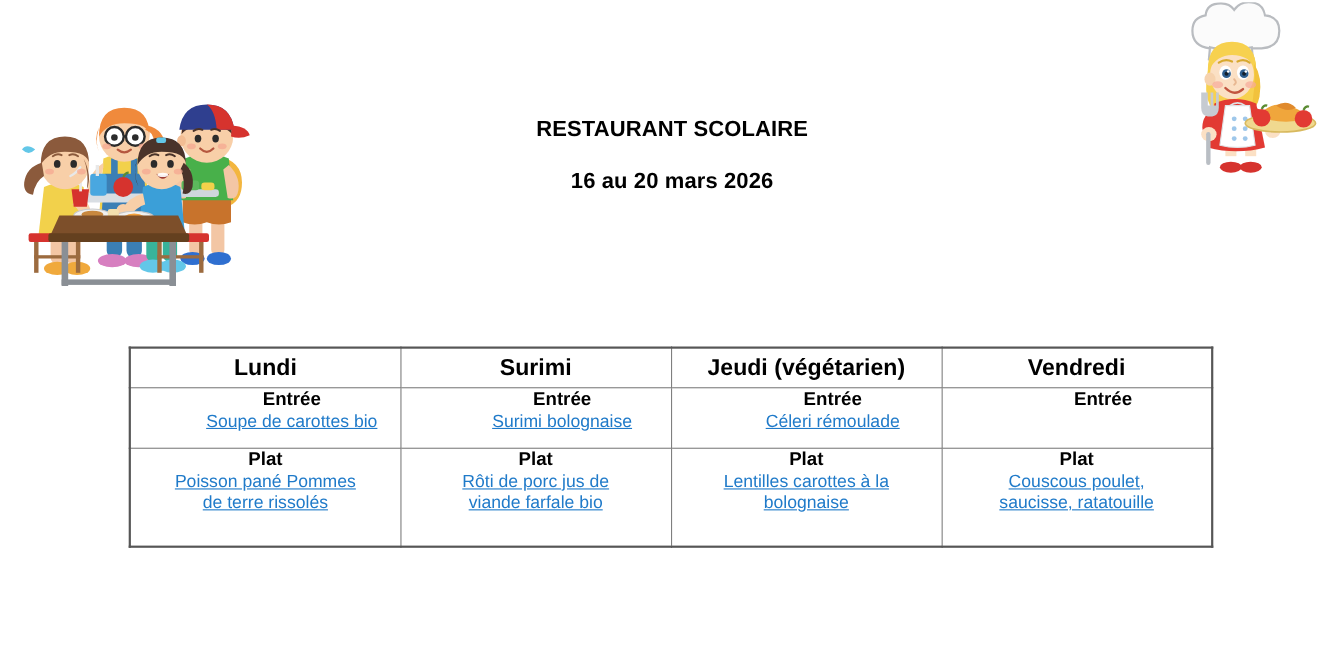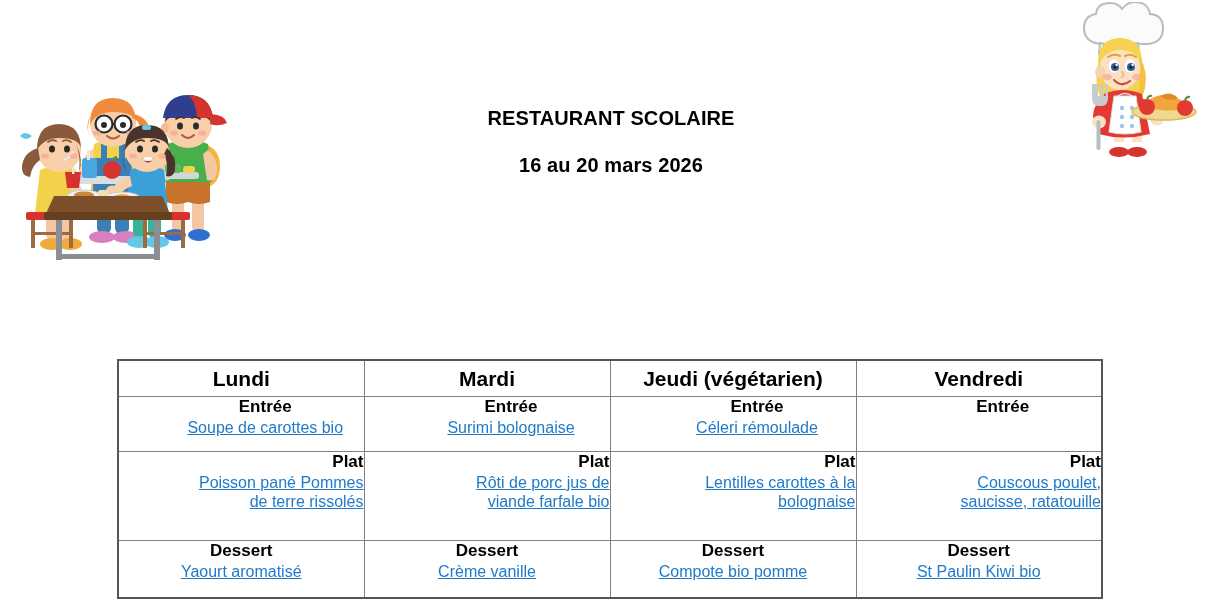--- a/index.html
+++ b/index.html
@@ -34,21 +34,20 @@
     white-space: nowrap;
   }
   .header-line:last-child { margin-bottom: 4px; }
 
   
   .menu-table-wrap {
     position: absolute;
     left: 117px;
     top: 315px;
     width: 986px;
-    margin-top: 44px;
   }
   table.menu-table {
     border-collapse: collapse;
     width: 986px;
     table-layout: fixed;
     border: 2px solid #565656;
   }
   table.menu-table col { width: 25%; }
   table.menu-table th,
   table.menu-table td {
@@ -82,21 +81,21 @@
     font-size: 16px;
     font-weight: normal;
     color: #1F7AC9;
     line-height: 1.22;
     white-space: pre-line;
     text-decoration: underline;
   }
   .meal-dish:empty { display: block; min-height: 22px; }
 
   tr.row-entree td.meal-cell  { height: 54px; padding-left: 48px; }
-  tr.row-plat   td.meal-cell  { height: 88px; text-align: right; }
+  tr.row-plat   td.meal-cell  { height: 88px; }
   tr.row-dessert td.meal-cell { height: 56px; }
 
   
   .illus {
     position: absolute;
     z-index: 1;
   }
   .illus-kids {
     left: 2px;
     top: 92px;
@@ -385,21 +384,21 @@
   <table class="menu-table">
     <colgroup>
         <col>
         <col>
         <col>
         <col>
       </colgroup>
     <thead>
       <tr>
         <th class="day-header">Lundi</th>
-        <th class="day-header">Mardi</th>
+        <th class="day-header">Surimi</th>
         <th class="day-header">Jeudi (végétarien)</th>
         <th class="day-header">Vendredi</th>
       </tr>
     </thead>
     <tbody>
       <tr class="row-entree">
         <td class="meal-cell">
           <div class="meal-label">Entrée</div>
           <div class="meal-dish">Soupe de carottes bio</div>
         </td>
@@ -431,33 +430,15 @@
           <div class="meal-label">Plat</div>
           <div class="meal-dish">Lentilles carottes à la
 bolognaise</div>
         </td>
         <td class="meal-cell">
           <div class="meal-label">Plat</div>
           <div class="meal-dish">Couscous poulet,
 saucisse, ratatouille</div>
         </td>
       </tr>
-      <tr class="row-dessert">
-        <td class="meal-cell">
-          <div class="meal-label">Dessert</div>
-          <div class="meal-dish">Yaourt aromatisé</div>
-        </td>
-        <td class="meal-cell">
-          <div class="meal-label">Dessert</div>
-          <div class="meal-dish">Crème vanille</div>
-        </td>
-        <td class="meal-cell">
-          <div class="meal-label">Dessert</div>
-          <div class="meal-dish">Compote bio pomme</div>
-        </td>
-        <td class="meal-cell">
-          <div class="meal-label">Dessert</div>
-          <div class="meal-dish">St Paulin Kiwi bio</div>
-        </td>
-      </tr>
     </tbody>
   </table>
 </div>
 
 </body></html>

